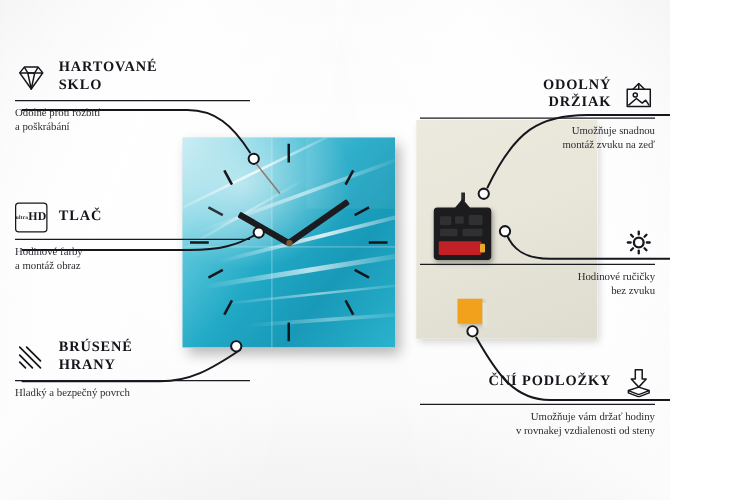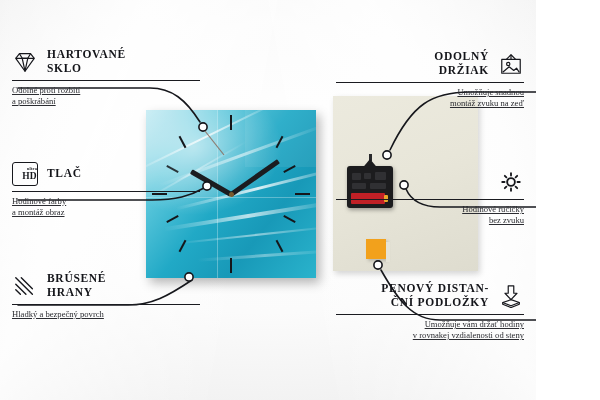--- a/index.html
+++ b/index.html
@@ -45,30 +45,30 @@
   #foampad{position:absolute;left:366px;top:239px;width:20px;height:20px;background:#f2a11c;
            box-shadow:2px 2px 3px rgba(0,0,0,.18);}
   #foampad:after{content:"";position:absolute;right:-4px;top:3px;width:4px;height:20px;background:#e5e3d6;}
 
   
   #wires{position:absolute;left:0;top:0;width:600px;height:400px;pointer-events:none;}
 
   
   .callout{position:absolute;width:188px;}
   .callout.left{left:12px;text-align:left;}
-  .callout.right{right:12px;text-align:right;}
+  .callout.right{right:12px;text-align:right;margin-top:12px;}
   .headrow{display:flex;align-items:center;gap:9px;}
   .callout.right .headrow{flex-direction:row-reverse;}
   .htxt{font-size:11.5px;line-height:13.5px;font-weight:bold;letter-spacing:.7px;
         color:#14151a;text-transform:uppercase;font-family:"Liberation Serif",serif;}
   .rule{height:1px;background:#1a1b20;margin:5px 0 4px;}
-  .sub{font-size:8.6px;line-height:11px;color:#2b2c31;font-family:"Liberation Serif",serif;text-decoration:underline;}
+  .sub{font-size:8.6px;line-height:11px;color:#2b2c31;font-family:"Liberation Serif",serif;}
   .ico{flex:0 0 auto;width:26px;height:24px;display:block;}
   .hdbadge{flex:0 0 auto;width:24px;height:22px;border:1.4px solid #16171c;border-radius:3px;
-           display:flex;flex-direction:column;align-items:flex-end;justify-content:center;line-height:1;}
+           display:flex;align-items:center;justify-content:center;line-height:1;}
   .hd-ultra{font-size:4.3px;font-weight:bold;letter-spacing:.2px;color:#16171c;}
   .hd-hd{font-size:9.5px;font-weight:bold;letter-spacing:.3px;color:#16171c;margin-top:.5px;}
 </style>
 </head>
 <body>
 
 <div id="stage">
 
   <div id="sheenA"></div>
   <div id="sheenB"></div>
@@ -243,21 +243,20 @@
   <div class="callout right" style="top:282px;">
     <div class="headrow">
       <svg class="ico" viewBox="0 0 28 26">
         <g fill="none" stroke="#16171c" stroke-width="1.3" stroke-linejoin="round">
           <path d="M11,2 L17,2 L17,10 L20.5,10 L14,17 L7.5,10 L11,10 Z"></path>
           <path d="M14,17 L23,20 L14,23.5 L5,20 Z"></path>
           <path d="M5,20 L5,22 L14,25.5 L23,22 L23,20"></path>
         </g>
       </svg>
       <div>
-        <div class="htxt">PENOVÝ DISTAN-</div>
         <div class="htxt">ČNÍ PODLOŽKY</div>
       </div>
     </div>
     <div class="rule"></div>
     <div class="sub">Umožňuje vám držať hodiny</div>
     <div class="sub">v rovnakej vzdialenosti od steny</div>
   </div>
 
 </div>
 

